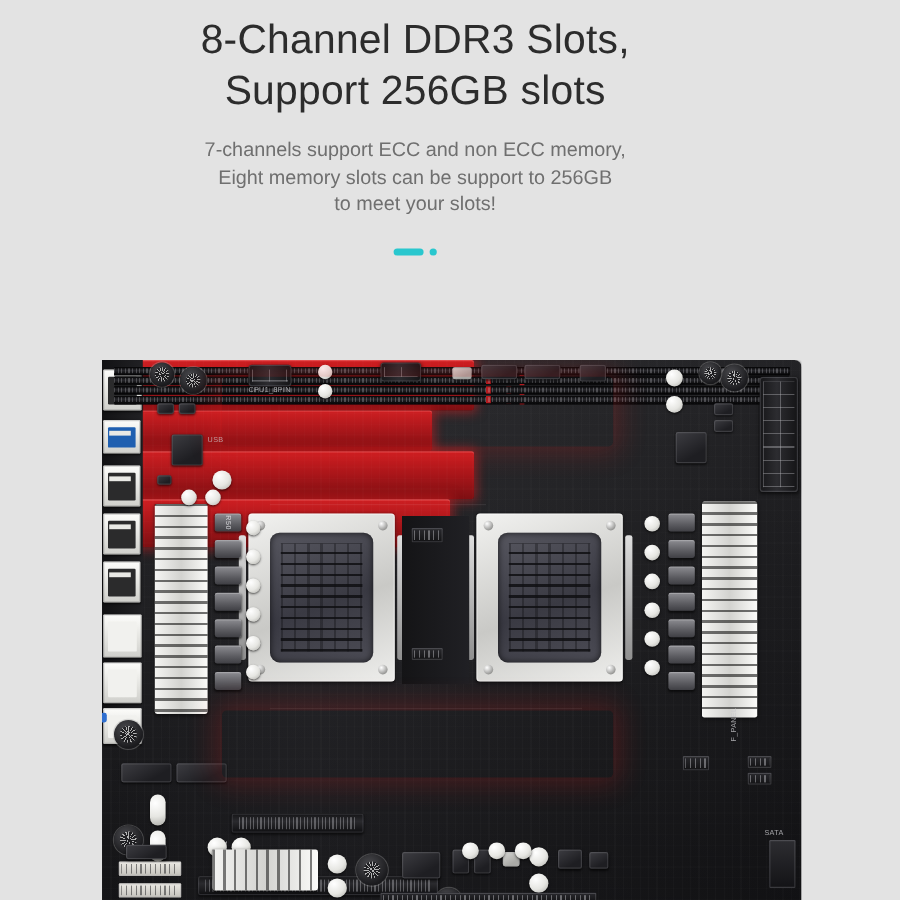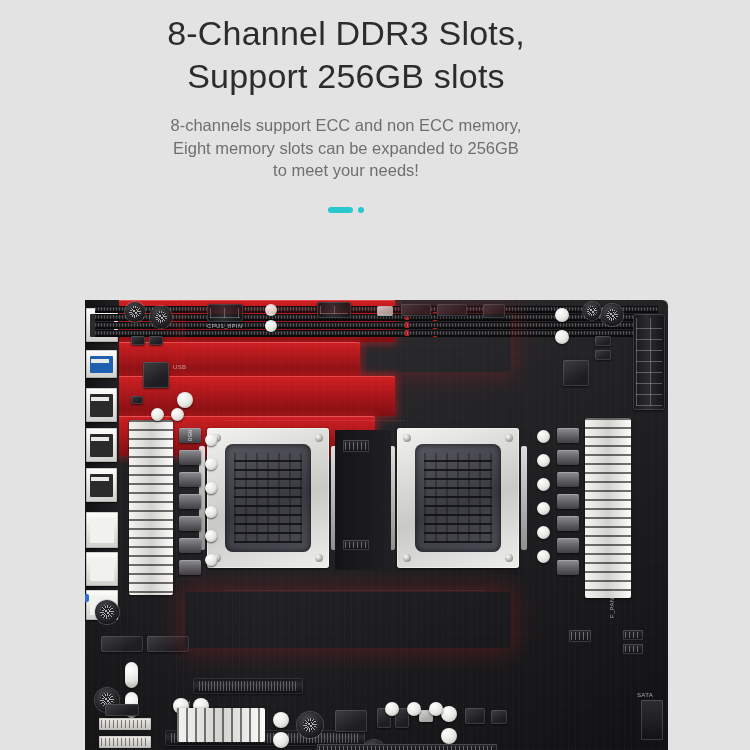--- a/index.html
+++ b/index.html
@@ -153,23 +153,23 @@
 <body>
 
 <div class="page">
 
   <div class="hero-text">
     <div class="headline">
       <span>8-Channel DDR3 Slots,</span>
       <span class="l2">Support 256GB slots</span>
     </div>
     <div class="subtitle">
-      <span>8-channels support ECC and non ECC memory,</span>
-      <span>Eight memory slots can be expanded to 256GB</span>
-      <span>to meet your needs!</span>
+      <span>7-channels support ECC and non ECC memory,</span>
+      <span>Eight memory slots can be support to 256GB</span>
+      <span>to meet your slots!</span>
     </div>
     <div class="divider">
       <div class="bar"></div>
       <div class="dot"></div>
     </div>
   </div>
 
   <div class="board-wrap">
     <div class="board">
       <div class="pcbtex"></div>

